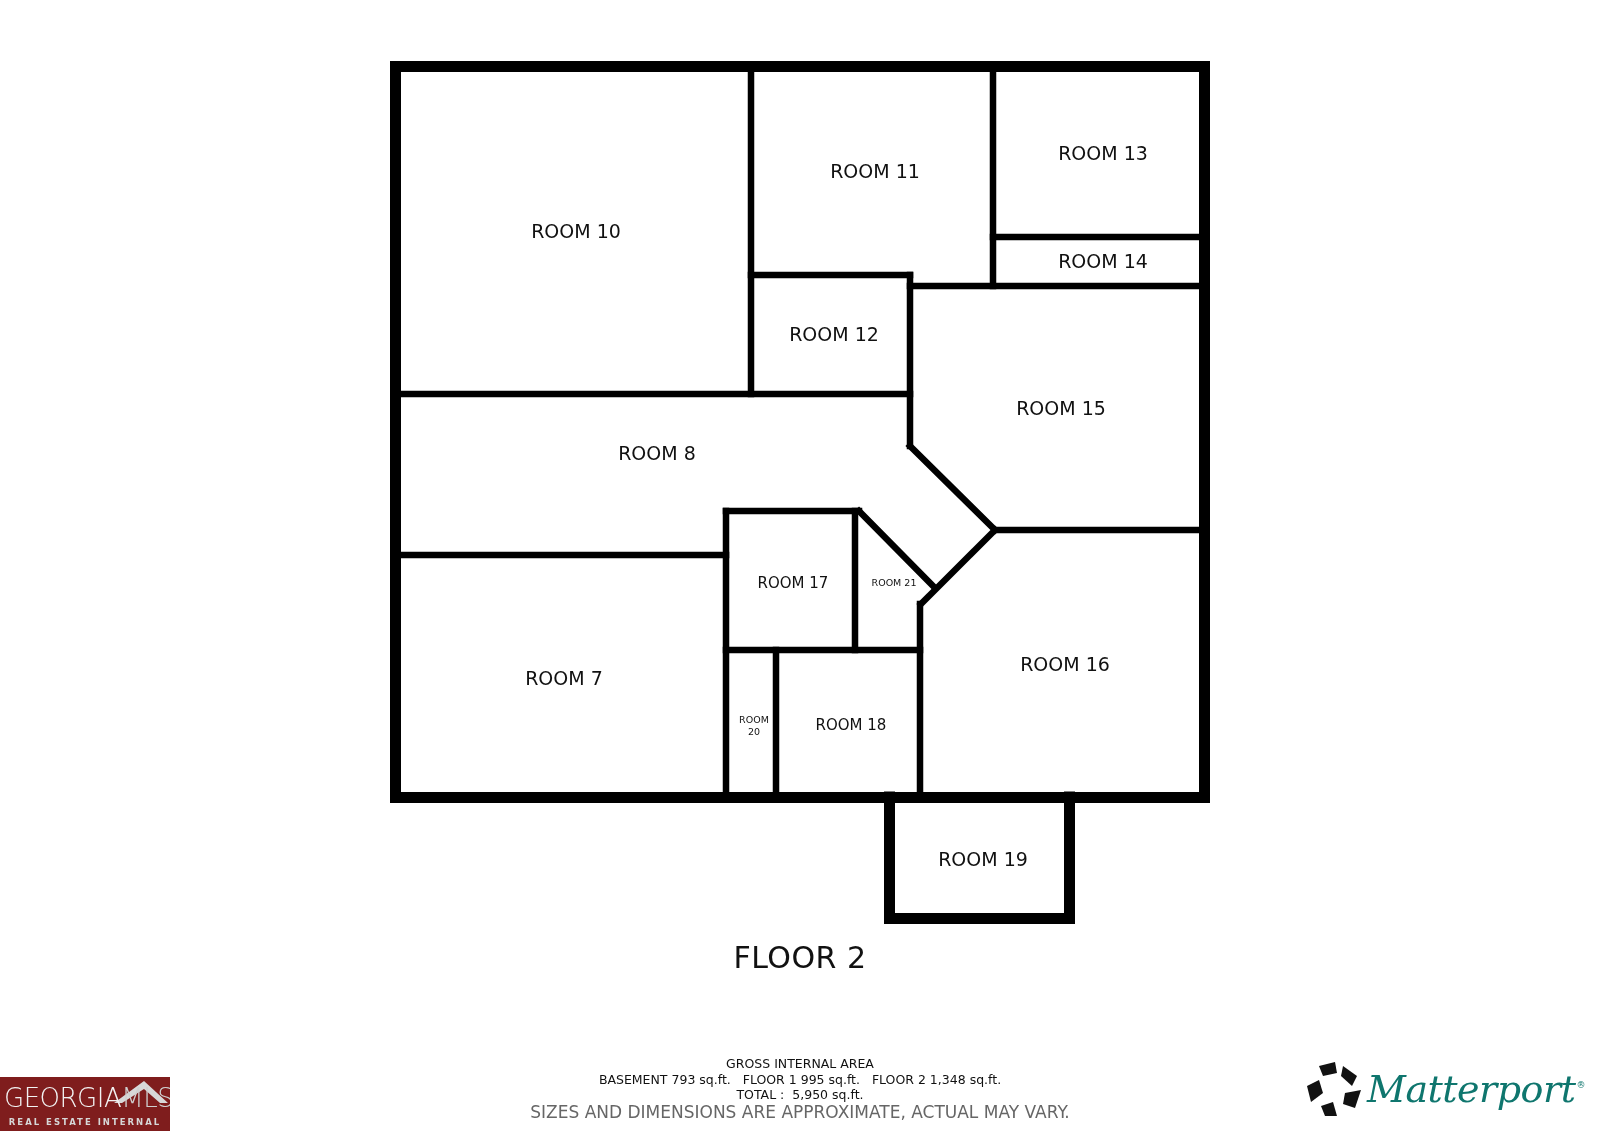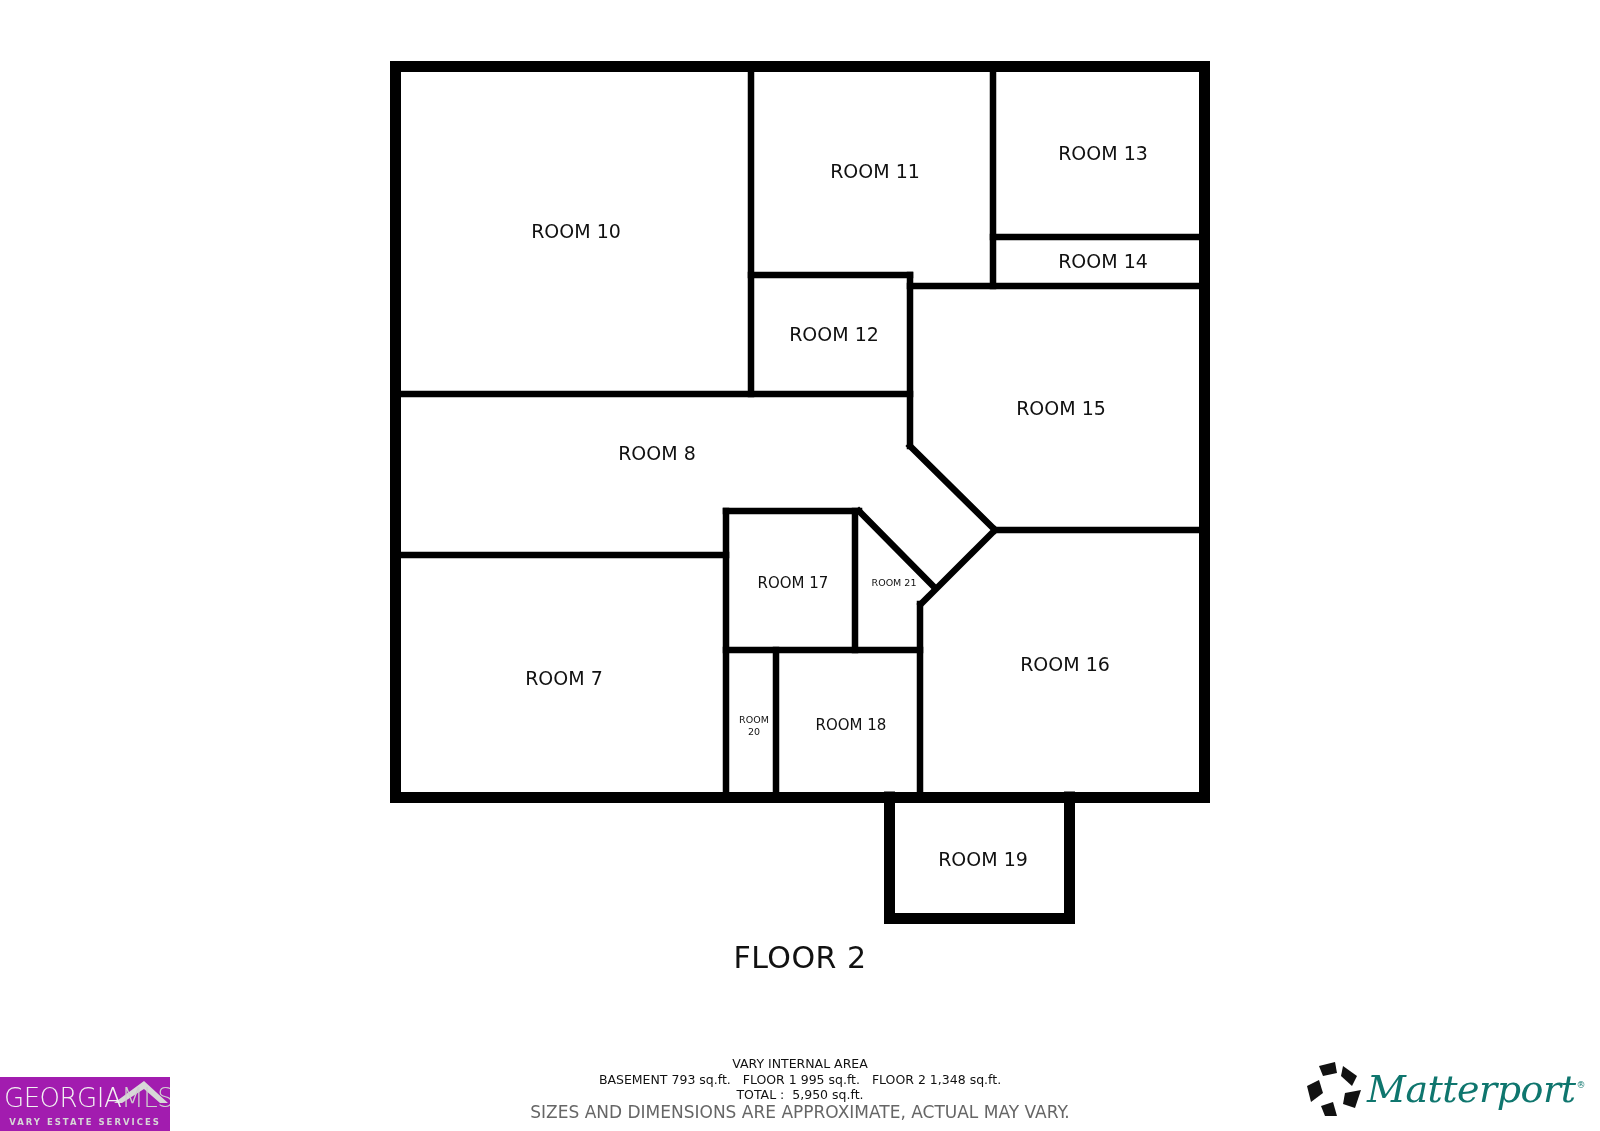--- a/index.html
+++ b/index.html
@@ -9,21 +9,21 @@
   .wall { fill: none; stroke: #000; stroke-linecap: square; stroke-linejoin: miter; }
   .outer { stroke-width: 11; }
   .inner { stroke-width: 6.5; }
   .rlabel { font-family: "DejaVu Sans", "Liberation Sans", sans-serif; fill: #111; text-anchor: middle; dominant-baseline: middle; }
   .floor-title { position: absolute; left: 700px; top: 940px; width: 200px; text-align: center;
                  font-size: 30px; letter-spacing: 0.5px; color: #111; }
   .gia { position: absolute; left: 500px; top: 1056px; width: 600px; text-align: center;
          font-size: 12.5px; line-height: 15.5px; color: #111; }
   .gia .row { white-space: pre; }
   .gia .disclaimer { color: #666; font-size: 17px; margin-top: 2px; }
-  .gmls { position: absolute; left: 0; top: 1077px; width: 170px; height: 54px; background: #a21caf; overflow: hidden; }
+  .gmls { position: absolute; left: 0; top: 1077px; width: 170px; height: 54px; background: #7f1d1d; overflow: hidden; }
   .gmls .name { position: absolute; left: 4px; top: 6px; font-size: 26px; color: #f2f2f2; letter-spacing: -0.5px;
                 font-family: "DejaVu Sans", "Liberation Sans", sans-serif; font-weight: 300; }
   .gmls .name .mls { color: #cfcfcf; }
   .gmls .sub { position: absolute; left: 0; width: 170px; top: 40px; text-align: center; font-size: 8.5px;
                color: #d6d6d6; letter-spacing: 2px; font-weight: bold; }
   .gmls .roof { position: absolute; left: 110px; top: 2px; }
   .mport { position: absolute; left: 1305px; top: 1058px; height: 62px; display: flex; align-items: center; }
   .mport .word { font-family: "DejaVu Serif", "Liberation Serif", serif; font-size: 38px; color: #0f766e; margin-left: 4px; letter-spacing: -0.5px; font-style: italic; }
   .mport .reg { font-size: 9px; vertical-align: super; margin-left: 1px; }
 </style>
@@ -90,32 +90,32 @@
     <text class="rlabel" x="851" y="725" font-size="15">ROOM 18</text>
     <text class="rlabel" x="983" y="860" font-size="19">ROOM 19</text>
     <text class="rlabel" x="754" y="720" font-size="9.5">ROOM</text>
     <text class="rlabel" x="754" y="732" font-size="9.5">20</text>
   </g>
 </svg>
 
 <div class="floor-title">FLOOR 2</div>
 
 <div class="gia">
-  <div class="row">VARY INTERNAL AREA</div>
+  <div class="row">GROSS INTERNAL AREA</div>
   <div class="row">BASEMENT 793 sq.ft.   FLOOR 1 995 sq.ft.   FLOOR 2 1,348 sq.ft.</div>
   <div class="row">TOTAL :  5,950 sq.ft.</div>
   <div class="row disclaimer">SIZES AND DIMENSIONS ARE APPROXIMATE, ACTUAL MAY VARY.</div>
 </div>
 
 <div class="gmls">
   <svg class="roof" width="60" height="26" viewBox="0 0 60 26">
     <polygon points="4,24 34,2 58,24 50,24 34,10 12,24" fill="#d8d8d8"></polygon>
   </svg>
   <div class="name"><span>GEORGIA</span><span class="mls">MLS</span></div>
-  <div class="sub">VARY ESTATE SERVICES</div>
+  <div class="sub">REAL ESTATE INTERNAL</div>
 </div>
 
 <div class="mport">
   <svg width="58" height="58" viewBox="0 0 58 58">
     <g fill="#111">
       <polygon points="14,6 30,2 32,13 18,16"></polygon>
       <polygon points="38,6 52,16 47,26 36,16"></polygon>
       <polygon points="2,26 14,20 18,33 6,42"></polygon>
       <polygon points="40,33 56,30 50,48 38,44"></polygon>
       <polygon points="16,46 28,42 32,56 20,56"></polygon>

